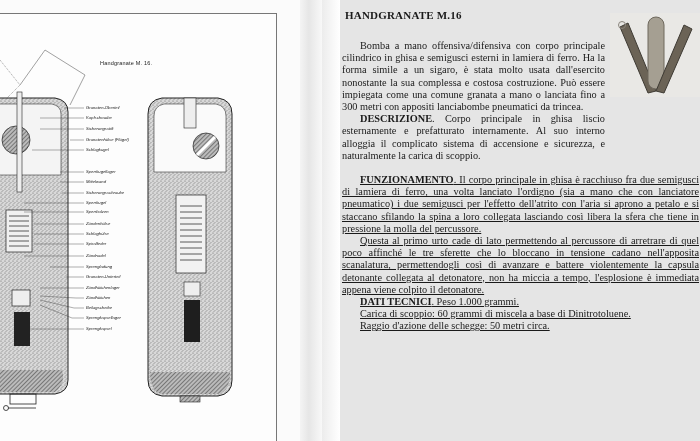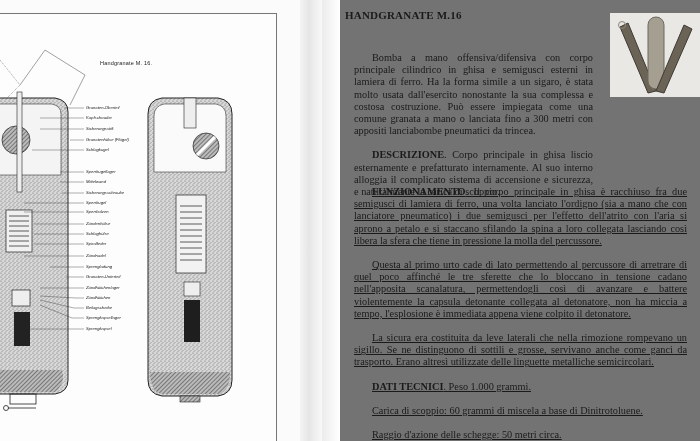--- a/index.html
+++ b/index.html
@@ -8,24 +8,24 @@
   
   .left-page { position: absolute; left: 0; top: 0; width: 300px; height: 441px; background: #fbfbfb; }
   .plate-frame { position: absolute; left: -2px; top: 13px; width: 278px; height: 428px; border: 1px solid #777; border-left: none; background: #fdfdfd; }
   .plate-caption { position: absolute; left: 100px; top: 60px; font-family: "Liberation Sans", sans-serif; font-size: 5.5px; color: #222; letter-spacing: 0.2px; }
   .diagram-svg { position: absolute; left: 0; top: 0; }
   .label { position: absolute; left: 86px; font-family: "Liberation Sans", sans-serif; font-style: italic; font-size: 4.2px; color: #222; white-space: nowrap; }
   .gutter { position: absolute; left: 300px; top: 0; width: 22px; height: 441px; background: linear-gradient(to right, #f4f4f4, #e6e6e6 40%, #f8f8f8 100%); }
   .gutter-right { position: absolute; left: 322px; top: 0; width: 18px; height: 441px; background: linear-gradient(to right, #ececec, #ffffff); }
 
   
-  .right-page { position: absolute; left: 340px; top: 0; width: 360px; height: 441px; background: #737373; color: #1a1a1a; }
+  .right-page { position: absolute; left: 340px; top: 0; width: 360px; height: 441px; background: #e5e5e5; color: #1a1a1a; }
   .heading { position: absolute; left: 5px; top: 9px; font-family: "Liberation Serif", serif; font-weight: bold; font-size: 11px; letter-spacing: 0.2px; }
   .body-text { position: absolute; left: 2px; top: 40px; width: 263px; font-size: 10.3px; line-height: 12.2px; text-align: justify; }
-  .para { margin: 12px; text-indent: 18px; }
+  .para { margin: 0; text-indent: 18px; }
   .lower { position: absolute; left: 2px; top: 174px; width: 357px; font-size: 10.3px; line-height: 12.2px; text-align: justify; text-decoration: underline; }
   b { font-weight: bold; }
   .photo { position: absolute; left: 610px; top: 13px; width: 90px; height: 84px; background: #e7e6e3; }
 </style>
 </head>
 <body>
 
 <div class="left-page">
   <div class="plate-frame"></div>
 
@@ -158,21 +158,20 @@
   <div class="heading">HANDGRANATE M.16</div>
 
   <div class="body-text">
     <p class="para">Bomba a mano offensiva/difensiva con corpo principale cilindrico in ghisa e semigusci esterni in lamiera di ferro. Ha la forma simile a un sigaro, è stata molto usata dall'esercito nonostante la sua complessa e costosa costruzione. Può essere impiegata come una comune granata a mano o lanciata fino a 300 metri con appositi lanciabombe pneumatici da trincea.</p>
     <p class="para"><b>DESCRIZIONE</b><span>. Corpo principale in ghisa liscio esternamente e prefatturato internamente. Al suo interno alloggia il complicato sistema di accensione e sicurezza, e naturalmente la carica di scoppio.</span></p>
   </div>
 
   <div class="lower">
     <p class="para"><b>FUNZIONAMENTO</b><span>. Il corpo principale in ghisa è racchiuso fra due semigusci di lamiera di ferro, una volta lanciato l'ordigno (sia a mano che con lanciatore pneumatico) i due semigusci per l'effetto dell'atrito con l'aria si aprono a petalo e si staccano sfilando la spina a loro collegata lasciando così libera la sfera che tiene in pressione la molla del percussore.</span></p>
     <p class="para">Questa al primo urto cade di lato permettendo al percussore di arretrare di quel poco affinché le tre sferette che lo bloccano in tensione cadano nell'apposita scanalatura, permettendogli così di avanzare e battere violentemente la capsula detonante collegata al detonatore, non ha miccia a tempo, l'esplosione è immediata appena viene colpito il detonatore.</p>
-    <p class="para">La sicura era costituita da leve laterali che nella rimozione rompevano un sigillo. Se ne distinguono di sottili e grosse, servivano anche come ganci da trasporto. Erano altresì utilizzate delle linguette metalliche semicircolari.</p>
     <p class="para"><b>DATI TECNICI</b><span>. Peso 1.000 grammi.</span></p>
     <p class="para">Carica di scoppio: 60 grammi di miscela a base di Dinitrotoluene.</p>
     <p class="para">Raggio d'azione delle schegge: 50 metri circa.</p>
   </div>
 </div>
 
 <svg class="photo" width="90" height="84" viewBox="0 0 90 84">
   <rect width="90" height="84" fill="#e9e8e5"></rect>
   <g>
     <path d="M10,14 L18,10 L46,78 L38,80 Z" fill="#6b6356" stroke="#3e3a33" stroke-width="1"></path>

